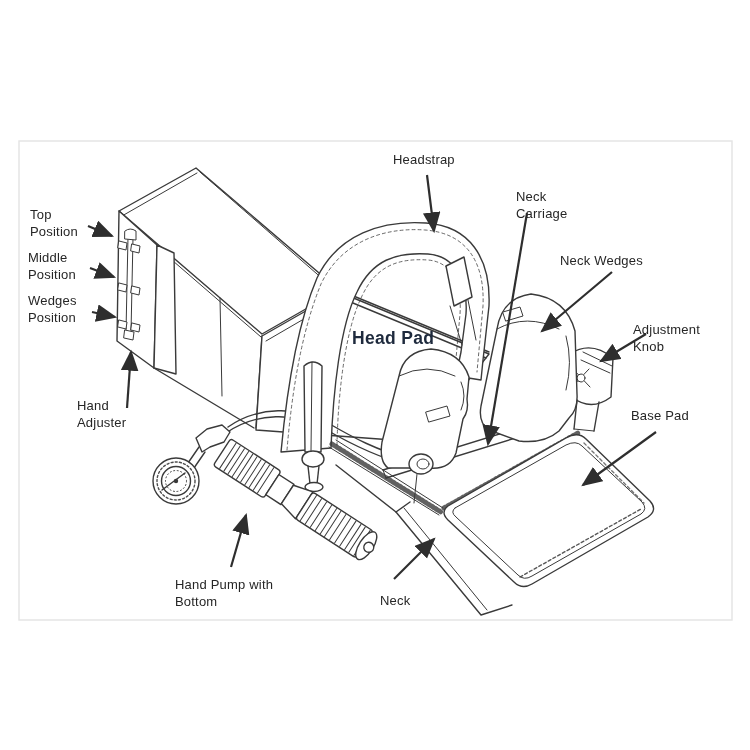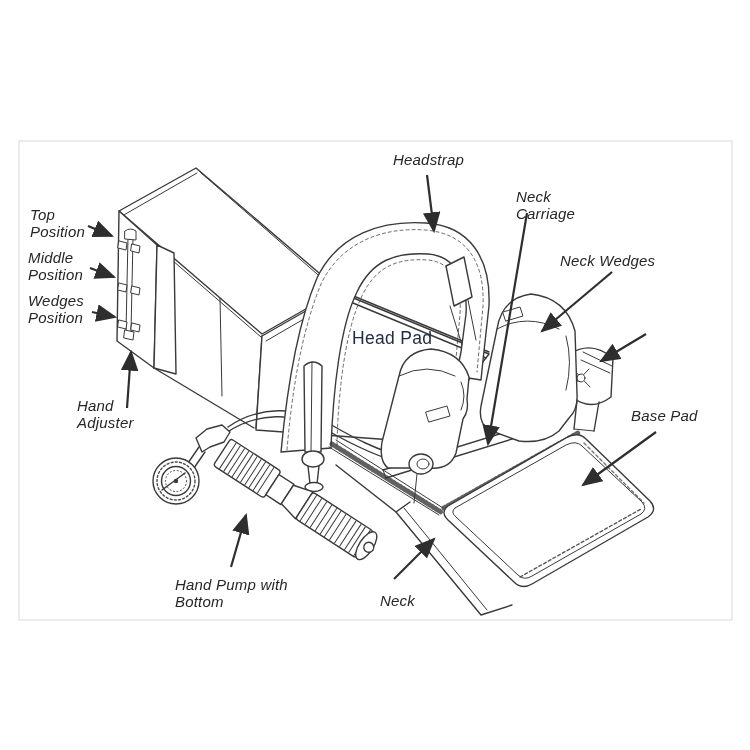--- a/index.html
+++ b/index.html
@@ -6,24 +6,24 @@
   #stage{position:relative;width:750px;height:750px;background:#ffffff;overflow:hidden;
          font-family:"Liberation Sans",sans-serif;}
   #art{position:absolute;left:0;top:0;}
   
   .ln{stroke:#3a3a3a;fill:none;stroke-width:1.4;stroke-linecap:round;stroke-linejoin:round;}
   .wh{fill:#ffffff;}
   .thin{stroke-width:1;}
   .stitch{stroke-width:0.9;stroke-dasharray:3 3;opacity:.85;}
   .hatch{stroke-width:5;stroke-dasharray:2 2.2;opacity:.8;}
   .arrow{stroke:#2e2e2e;stroke-width:2.2;fill:none;}
-  .lbl{position:absolute;font-style:italic;font-size:15px;line-height:17px;
+  .lbl{position:absolute;font-size:13px;line-height:17px;
        color:#262626;letter-spacing:.2px;white-space:nowrap;}
   .lbl span{display:block;}
-  .lbl--plain{font-style:normal;font-size:17.5px;color:#1e2a3d;letter-spacing:.3px;}
+  .lbl--plain{font-style:normal;font-size:17.5px;color:#1e2a3d;letter-spacing:.3px;font-weight:bold;}
 </style>
 </head>
 <body>
 
 <div id="stage">
 
 <svg id="art" width="750" height="750" viewBox="0 0 750 750">
   <defs>
     <marker id="ah" markerWidth="11" markerHeight="9" refX="8.5" refY="4" orient="auto">
       <path d="M0,0 L9.5,4 L0,8 Z" fill="#2e2e2e"></path>
@@ -210,20 +210,24 @@
 <div class="lbl" style="left:516px;top:188px">
   <span>Neck</span>
       <span>Carriage</span>
 </div>
 <div class="lbl" style="left:560px;top:252px">
   <span>Neck Wedges</span>
 </div>
 <div class="lbl lbl--plain" style="left:352px;top:330px">
   <span>Head Pad</span>
 </div>
+<div class="lbl" style="left:633px;top:321px">
+  <span>Adjustment</span>
+      <span>Knob</span>
+</div>
 <div class="lbl" style="left:631px;top:407px">
   <span>Base Pad</span>
 </div>
 <div class="lbl" style="left:380px;top:592px">
   <span>Neck</span>
 </div>
 <div class="lbl" style="left:175px;top:576px">
   <span>Hand Pump with</span>
       <span>Bottom</span>
 </div>

